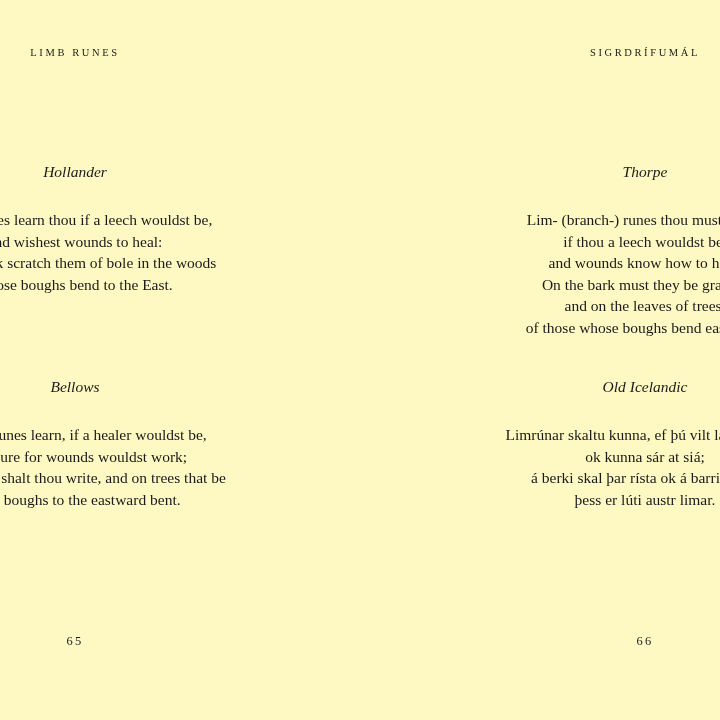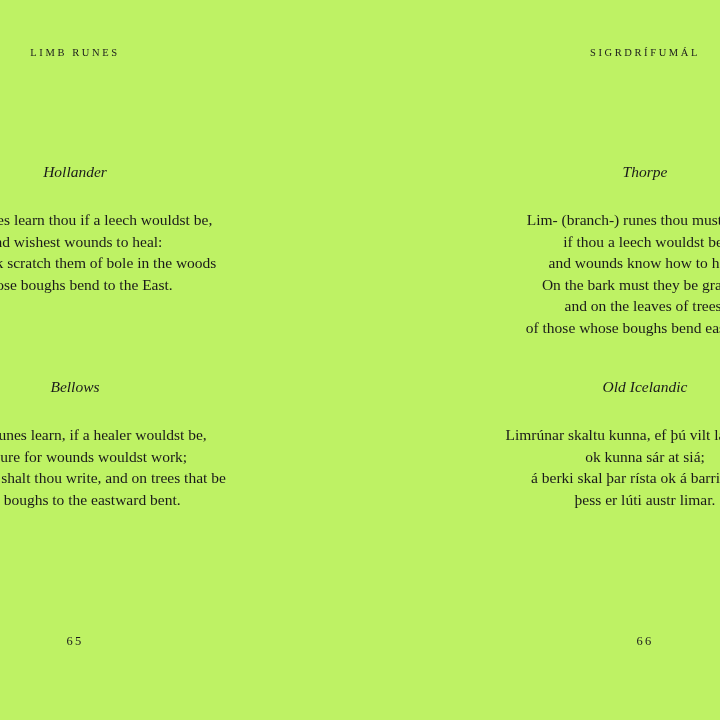--- a/index.html
+++ b/index.html
@@ -13,21 +13,21 @@
     overflow: hidden;
     font-family: "Liberation Serif", "DejaVu Serif", serif;
     color: #1a1a1a;
     -webkit-font-smoothing: antialiased;
   }
   .spread {
     position: relative;
     width: 720px;
     height: 720px;
     overflow: hidden;
-    background: #bef264;
+    background: #fef9c3;
   }
   
   .page {
     position: absolute;
     top: 0;
     height: 720px;
     width: 460px;
     overflow: visible;
   }
   .page-left  { left: -155px; }

